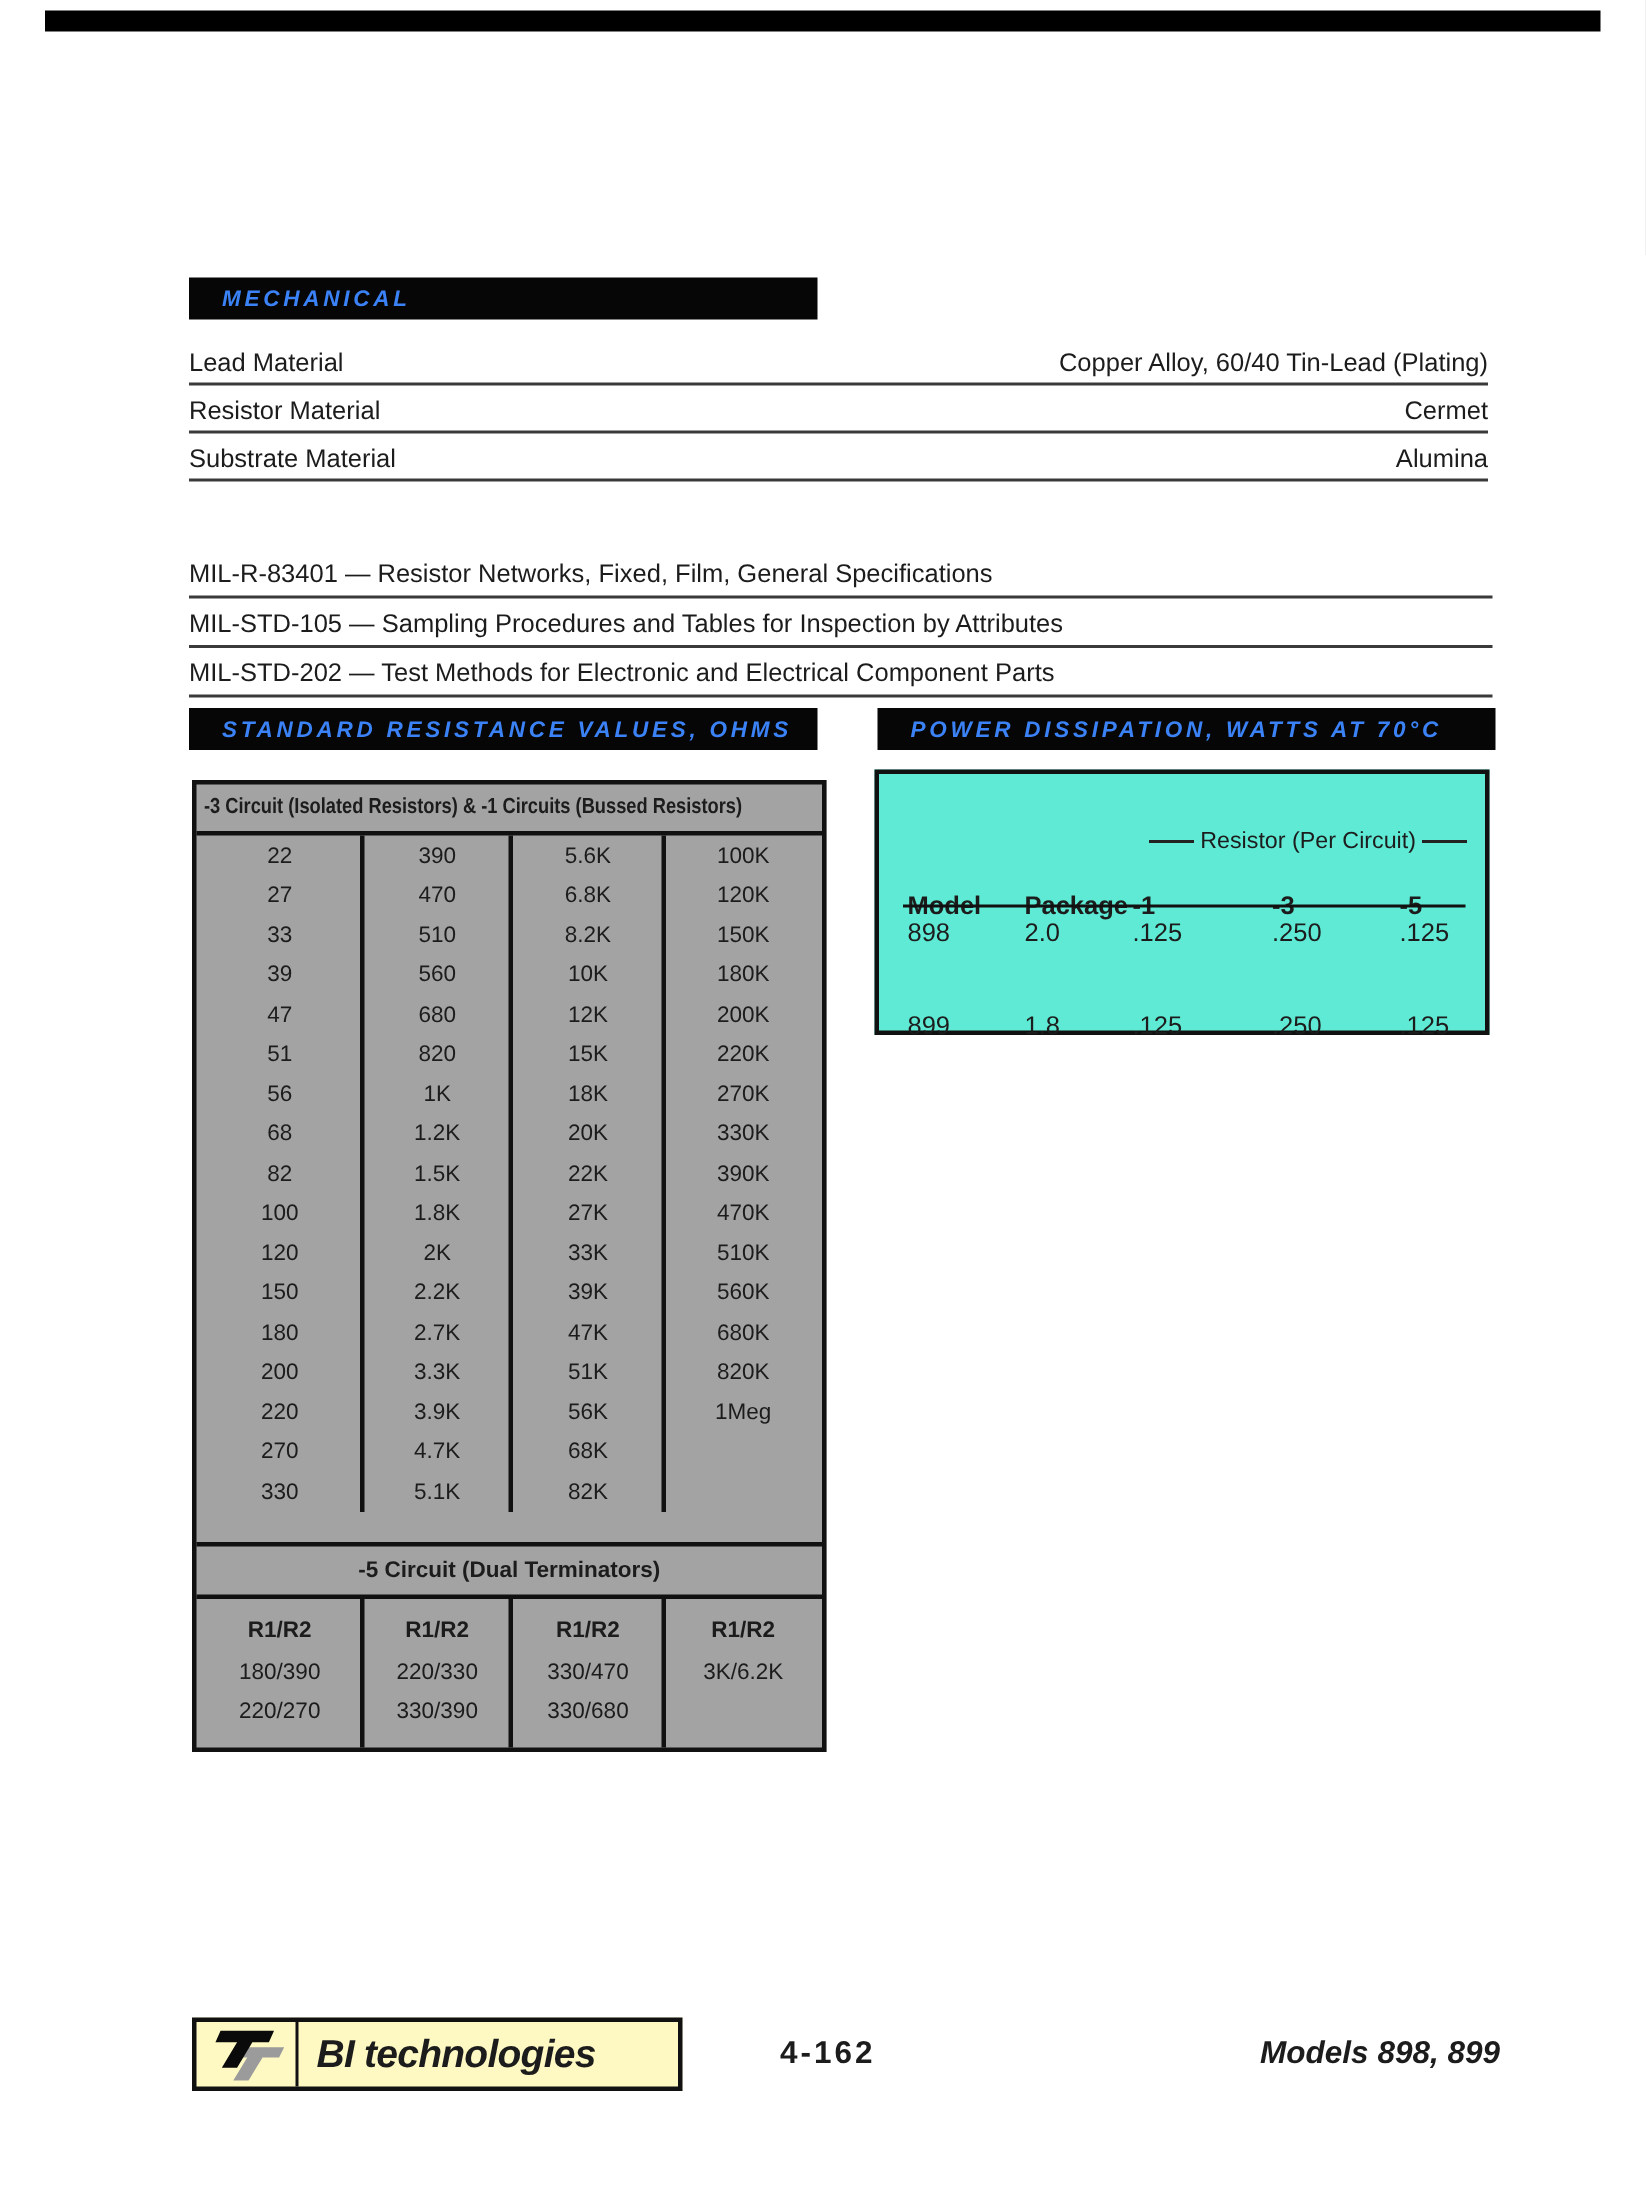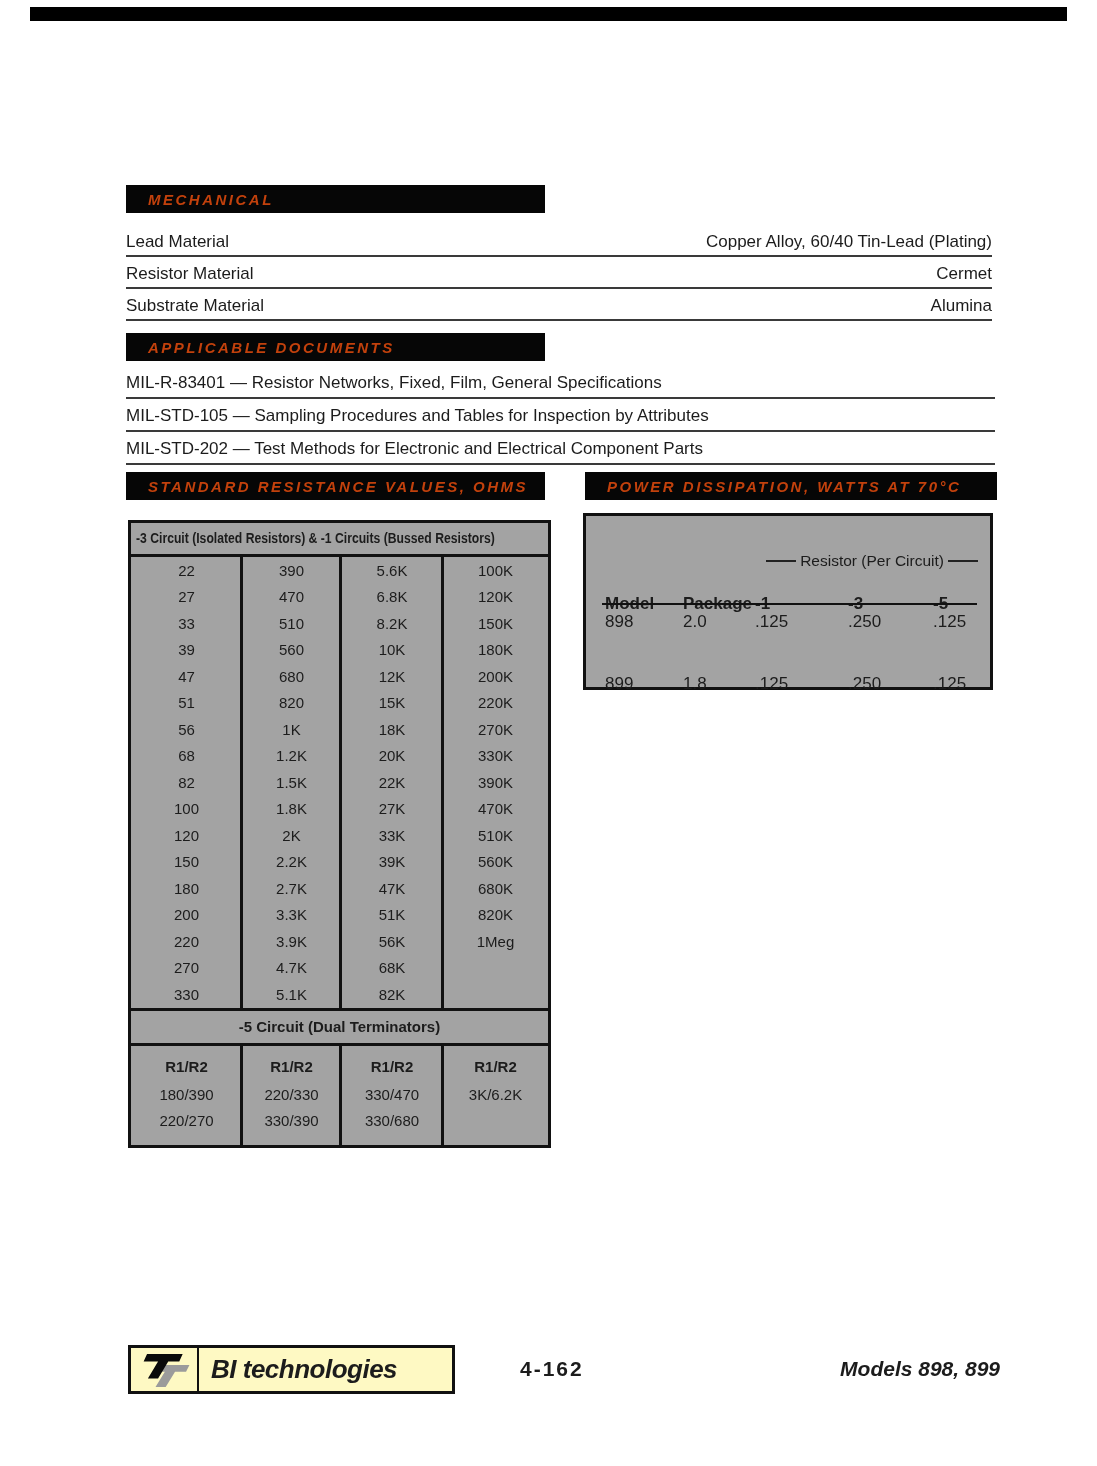--- a/index.html
+++ b/index.html
@@ -3,21 +3,21 @@
 <meta charset="utf-8">
 <style>
   html,body{margin:0;padding:0;background:#e8e8e8;}
   .page{
     position:relative;width:1097px;height:1466px;background:#ffffff;
     font-family:"Liberation Sans",sans-serif;color:#1c1c1c;overflow:hidden;
     margin:0 auto;
   }
   .scanbar{position:absolute;left:30px;top:7px;width:1037px;height:14px;background:#000;}
   .bar{
-    position:absolute;height:28px;background:#060606;color:#c2410c;
+    position:absolute;height:28px;background:#060606;color:#3b82f6;
     font-weight:bold;font-style:italic;font-size:15px;letter-spacing:2.5px;
     line-height:29px;padding-left:22px;box-sizing:border-box;white-space:nowrap;
   }
   .bar-mech{left:126px;top:185px;width:419px;}
   .bar-docs{left:126px;top:333px;width:419px;}
   .bar-res{left:126px;top:472px;width:419px;}
   .bar-pow{left:585px;top:472px;width:412px;}
 
   .spec-rows{position:absolute;left:126px;top:225px;width:866px;}
   .spec-row{
@@ -44,32 +44,32 @@
   .vline{position:absolute;top:0;bottom:0;width:3px;background:#111;}
   .v1{left:109px;} .v2{left:208px;} .v3{left:310px;}
   .rv-grid{
     position:relative;height:451px;display:grid;
     grid-template-columns:111px 99px 102px 105px;
     grid-auto-rows:26.5px;font-size:15px;
   }
   .rv-grid>div{display:flex;align-items:center;justify-content:center;}
   .rt-subheader{
     height:32px;line-height:32px;border-top:3px solid #111;border-bottom:3px solid #111;
-    text-align:center;font-weight:bold;font-size:15px;
+    text-align:center;font-weight:bold;font-size:15px;margin-top:20px;
   }
   .dual-wrap{position:relative;height:99px;}
   .dual-grid{
     display:grid;grid-template-columns:111px 99px 102px 105px;text-align:center;
   }
   .dual-grid .dg-head{padding-top:12px;height:24px;font-weight:bold;font-size:15px;}
   .dual-grid .dg-val{height:26px;line-height:26px;font-size:15px;}
 
   .pbox{
     position:absolute;left:583px;top:513px;width:410px;height:177px;
-    border:3px solid #111;box-sizing:border-box;background:#a3a3a3;
+    border:3px solid #111;box-sizing:border-box;background:#5eead4;
   }
   .resistor-header{
     position:absolute;top:36px;right:12px;display:flex;align-items:center;gap:4px;
     font-size:15.5px;white-space:nowrap;
   }
   .dash{width:30px;height:2px;background:#222;}
   .pgrid{
     position:absolute;left:19px;display:grid;
     grid-template-columns:78px 72px 93px 85px auto;font-size:17px;white-space:nowrap;
   }
@@ -112,21 +112,20 @@
     <div class="spec-row">
       <span>Resistor Material</span>
       <span>Cermet</span>
     </div>
     <div class="spec-row">
       <span>Substrate Material</span>
       <span>Alumina</span>
     </div>
   </div>
 
-  <div class="bar bar-docs">APPLICABLE DOCUMENTS</div>
   <div class="doc-rows">
     <div class="doc-row">
       <span>MIL-R-83401 — Resistor Networks, Fixed, Film, General Specifications</span>
     </div>
     <div class="doc-row">
       <span>MIL-STD-105 — Sampling Procedures and Tables for Inspection by Attributes</span>
     </div>
     <div class="doc-row">
       <span>MIL-STD-202 — Test Methods for Electronic and Electrical Component Parts</span>
     </div>

